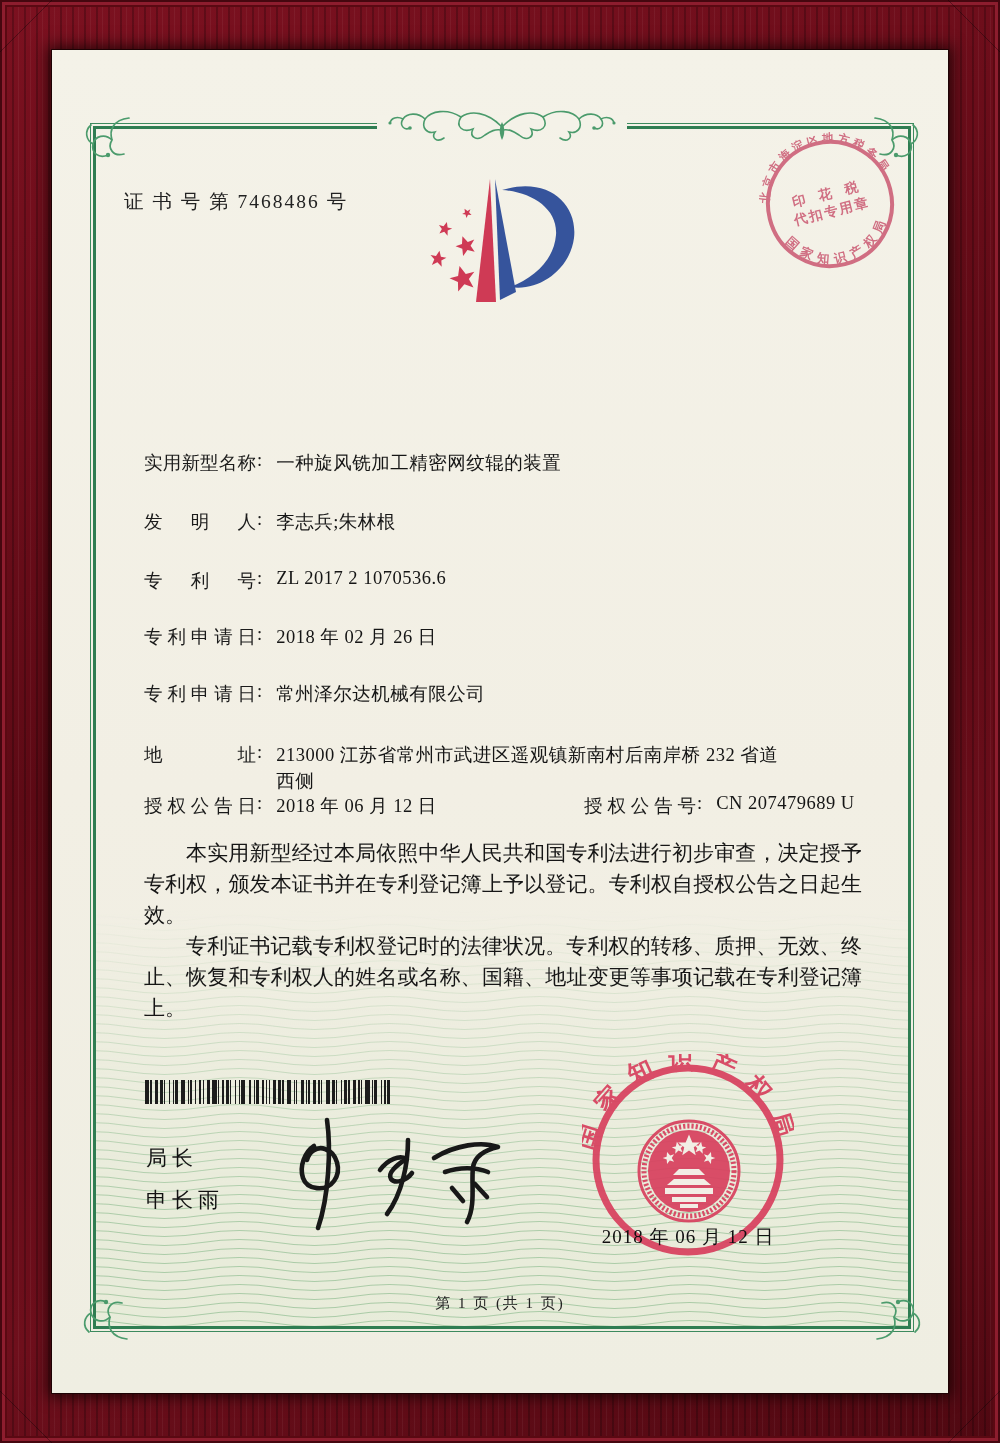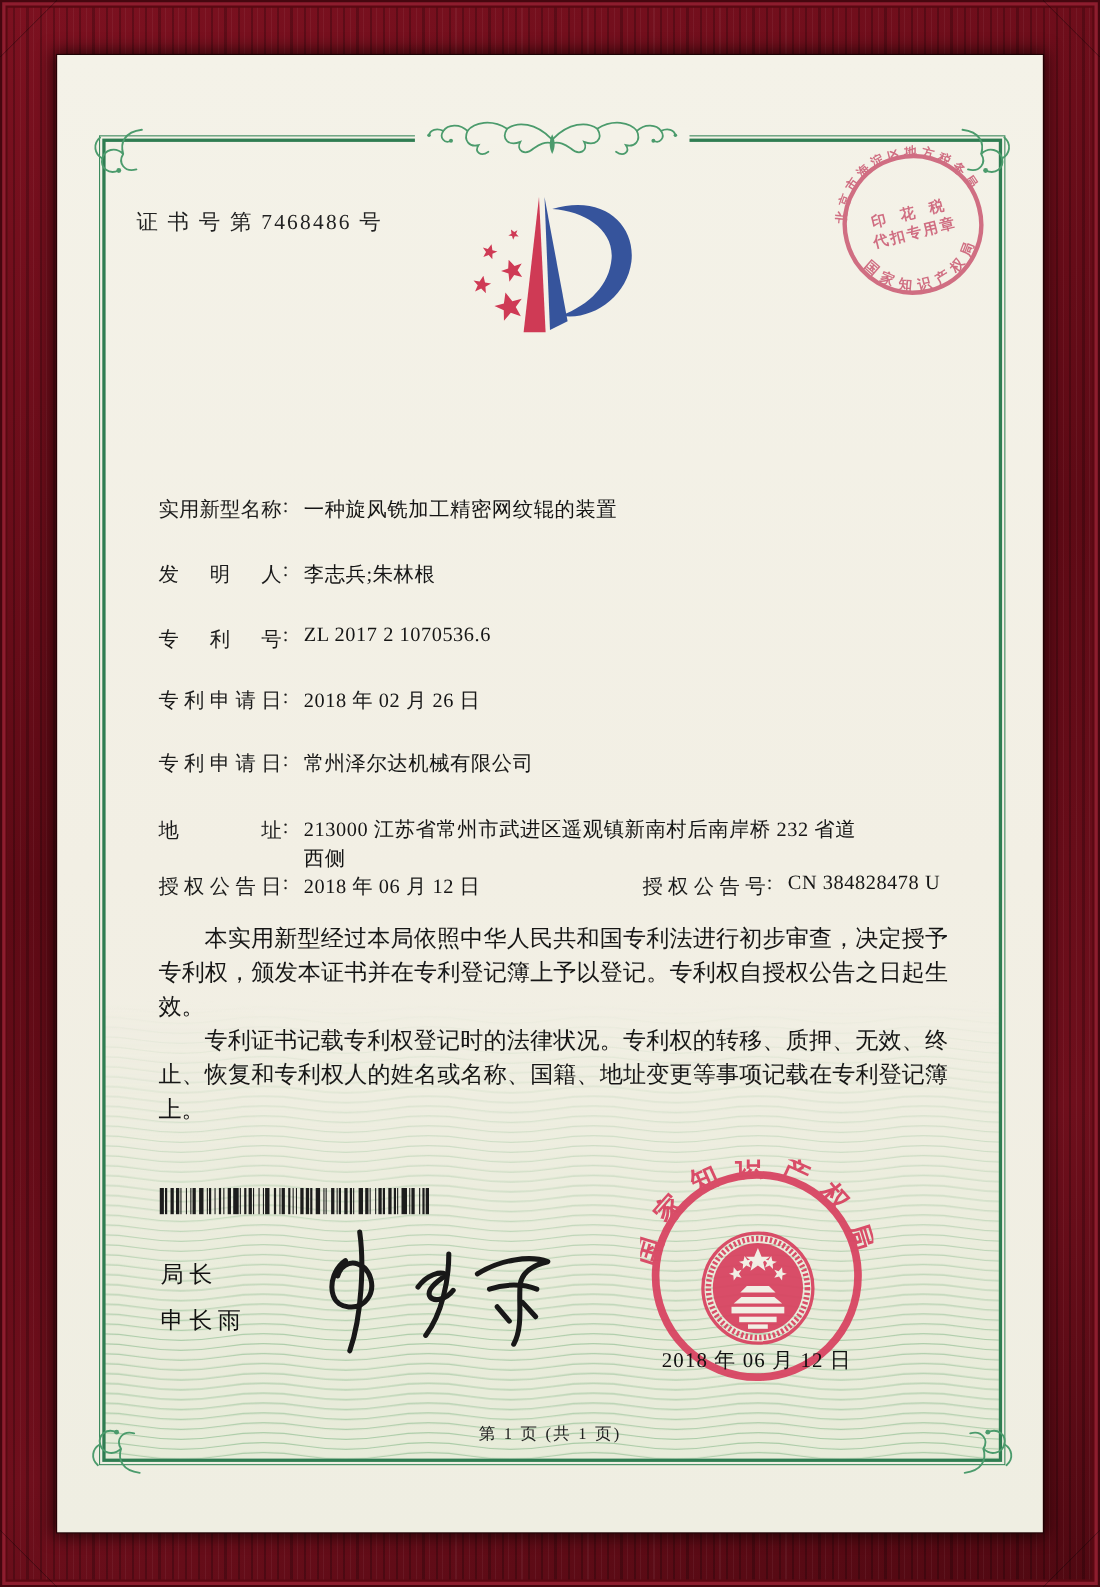--- a/index.html
+++ b/index.html
@@ -184,21 +184,21 @@
           <span class="fcolon">:</span>
         <span class="fvalue addr">213000 江苏省常州市武进区遥观镇新南村后南岸桥 232 省道西侧</span>
       </div>
       <div class="frow" style="top:743px;width:730px">
         <span class="flabel">授权公告日</span>
           <span class="fcolon">:</span>
         <span class="fvalue">2018 年 06 月 12 日</span>
         <span class="fpair2">
           <span class="flabel">授权公告号</span>
             <span class="fcolon">:</span>
-          <span class="fvalue">CN 384828478 U</span>
+          <span class="fvalue">CN 207479689 U</span>
         </span>
       </div>
 
       <div class="paras">
         <p>本实用新型经过本局依照中华人民共和国专利法进行初步审查，决定授予专利权，颁发本证书并在专利登记簿上予以登记。专利权自授权公告之日起生效。</p>
         <p>专利证书记载专利权登记时的法律状况。专利权的转移、质押、无效、终止、恢复和专利权人的姓名或名称、国籍、地址变更等事项记载在专利登记簿上。</p>
       </div>
 
       <div class="barcode" id="barcode">
           <i style="width: 4.65px; margin-right: 1.15px;"></i>

